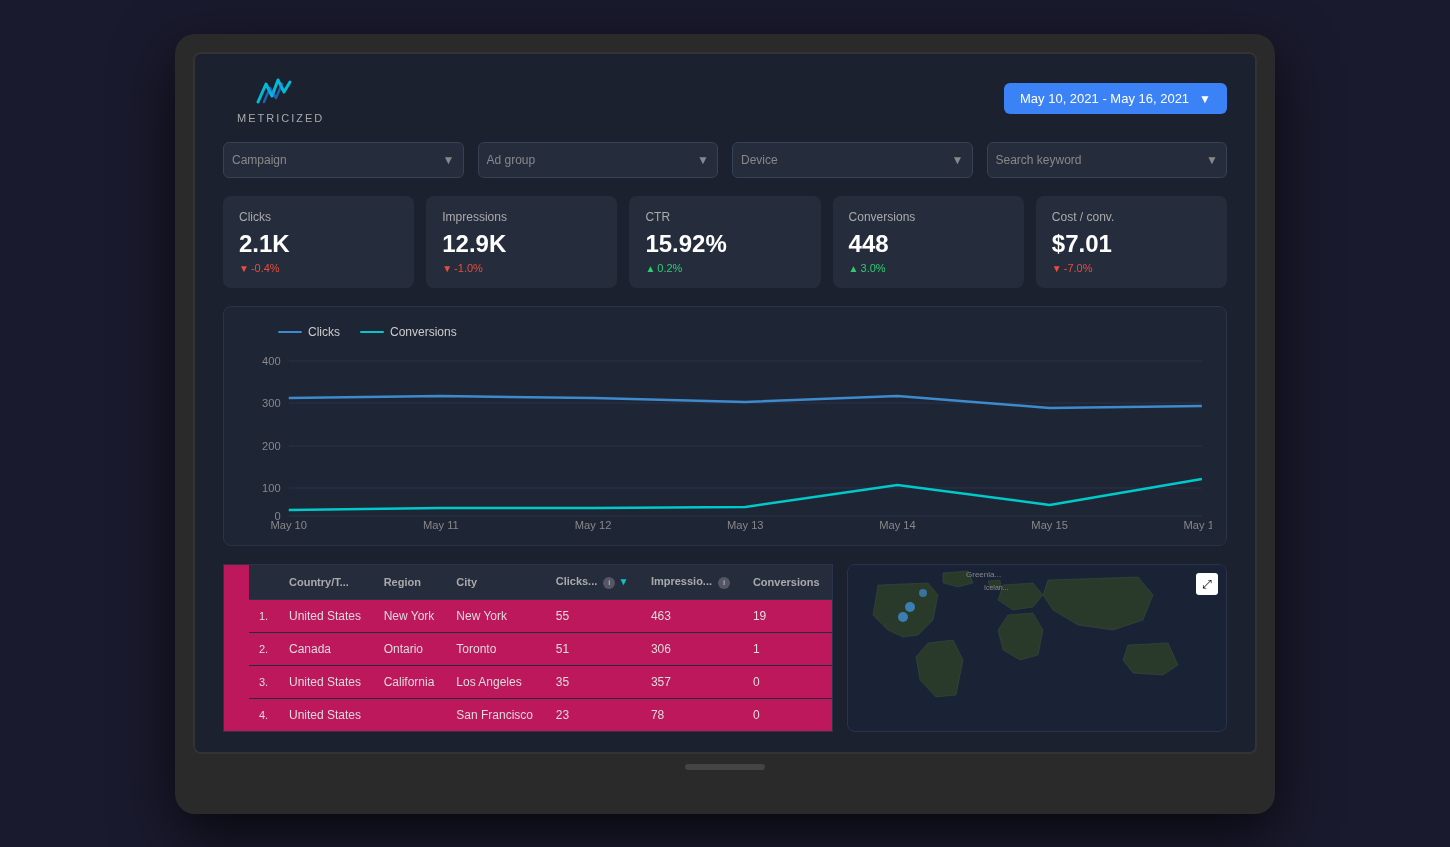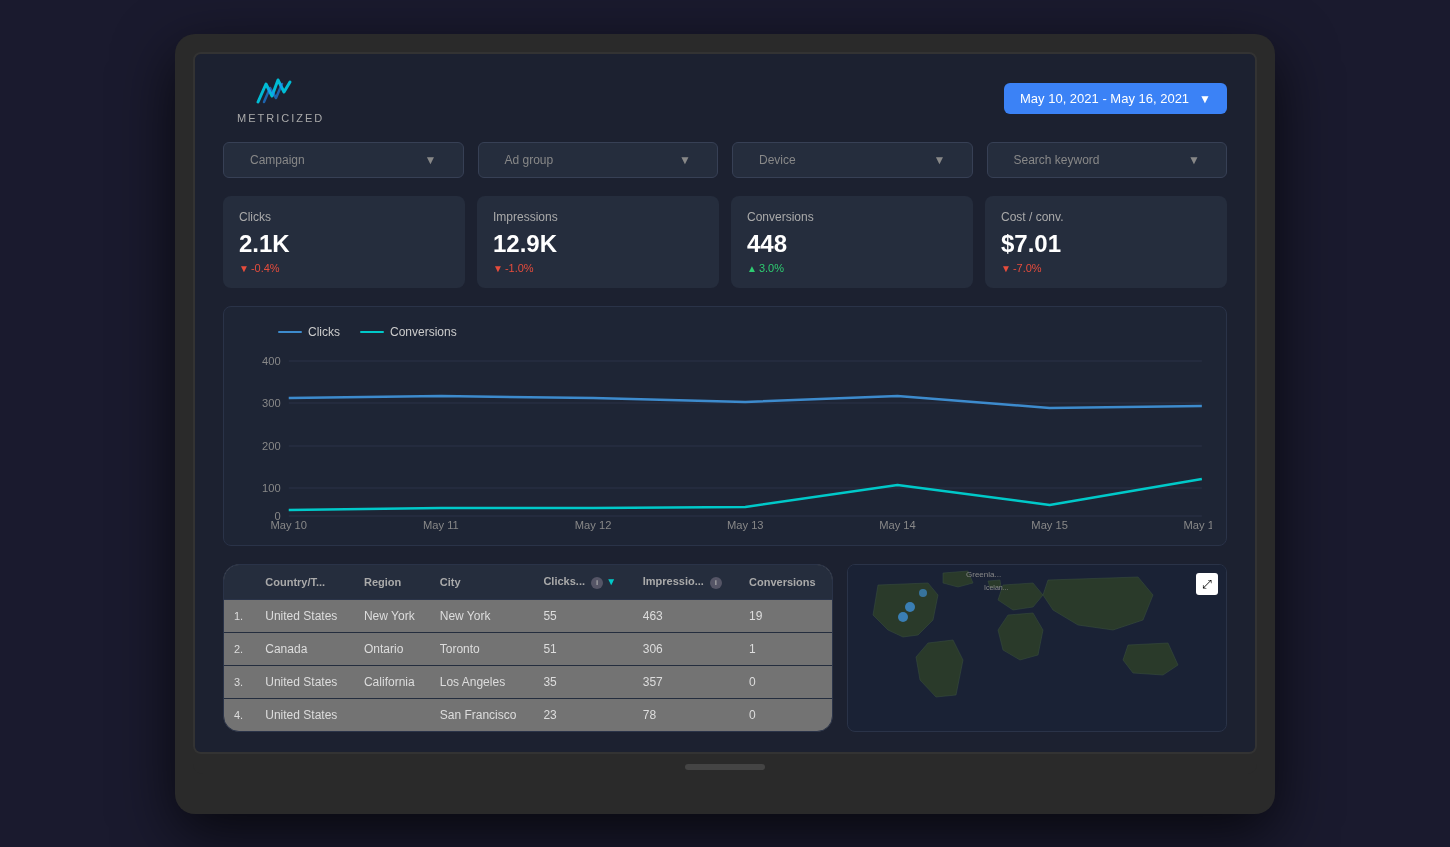--- a/index.html
+++ b/index.html
@@ -91,21 +91,21 @@
       display: flex;
       gap: 14px;
       margin-bottom: 18px;
     }
 
     .filter-dropdown {
       flex: 1;
       background: #252d3d;
       border: 1px solid #374055;
       border-radius: 6px;
-      padding: 10px 26px;
+      padding: 10px 8px;
       color: #ccc;
       font-size: 14px;
       cursor: pointer;
       display: flex;
       align-items: center;
       justify-content: space-between;
     }
 
     .filter-dropdown span {
       font-size: 12px;
@@ -189,24 +189,25 @@
     }
 
     
     .bottom-section {
       display: flex;
       gap: 14px;
     }
 
     .geo-table {
       flex: 1;
-      background: #737373;
-      border-radius: 16px;
+      background: #be185d;
+      border-radius: 0;
       overflow: hidden;
       border: 1px solid #2a3348;
+      padding-left: 25px;
     }
 
     .geo-table table {
       width: 100%;
       border-collapse: collapse;
       font-size: 12px;
     }
 
     .geo-table th {
       background: #252d3d;
@@ -336,20 +337,27 @@
           <div class="metric-value">2.1K</div>
           <div class="metric-change negative">
             <span class="arrow">▼</span><span>-0.4%</span>
           </div>
         </div>
         <div class="metric-card">
           <div class="metric-label">Impressions</div>
           <div class="metric-value">12.9K</div>
           <div class="metric-change negative">
             <span class="arrow">▼</span><span>-1.0%</span>
+          </div>
+        </div>
+        <div class="metric-card">
+          <div class="metric-label">CTR</div>
+          <div class="metric-value">15.92%</div>
+          <div class="metric-change positive">
+            <span class="arrow">▲</span><span>0.2%</span>
           </div>
         </div>
         <div class="metric-card">
           <div class="metric-label">Conversions</div>
           <div class="metric-value">448</div>
           <div class="metric-change positive">
             <span class="arrow">▲</span><span>3.0%</span>
           </div>
         </div>
         <div class="metric-card">

